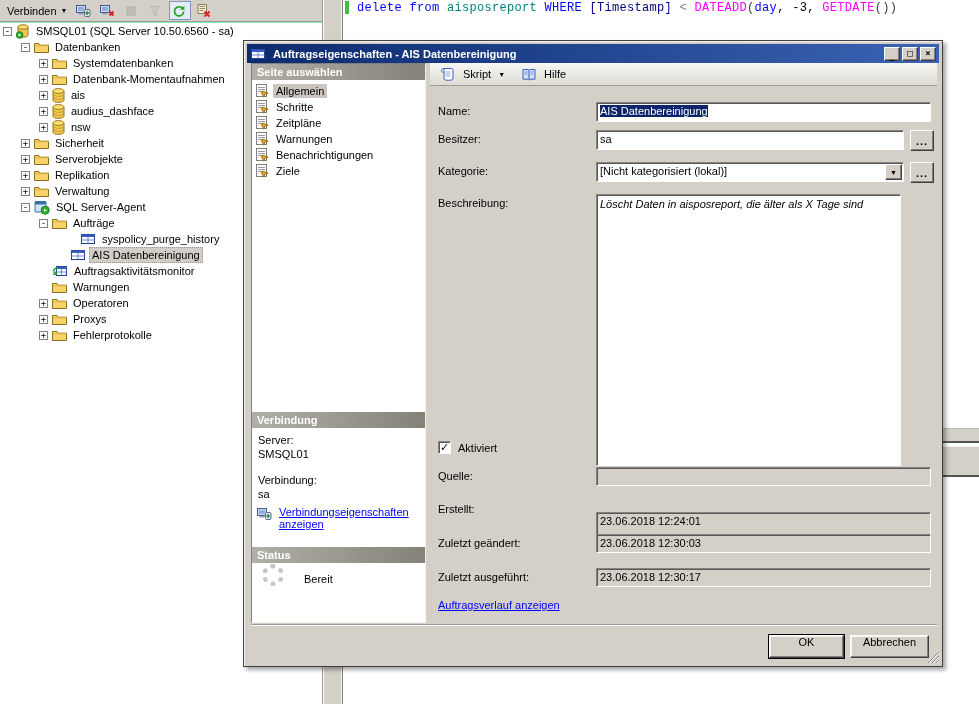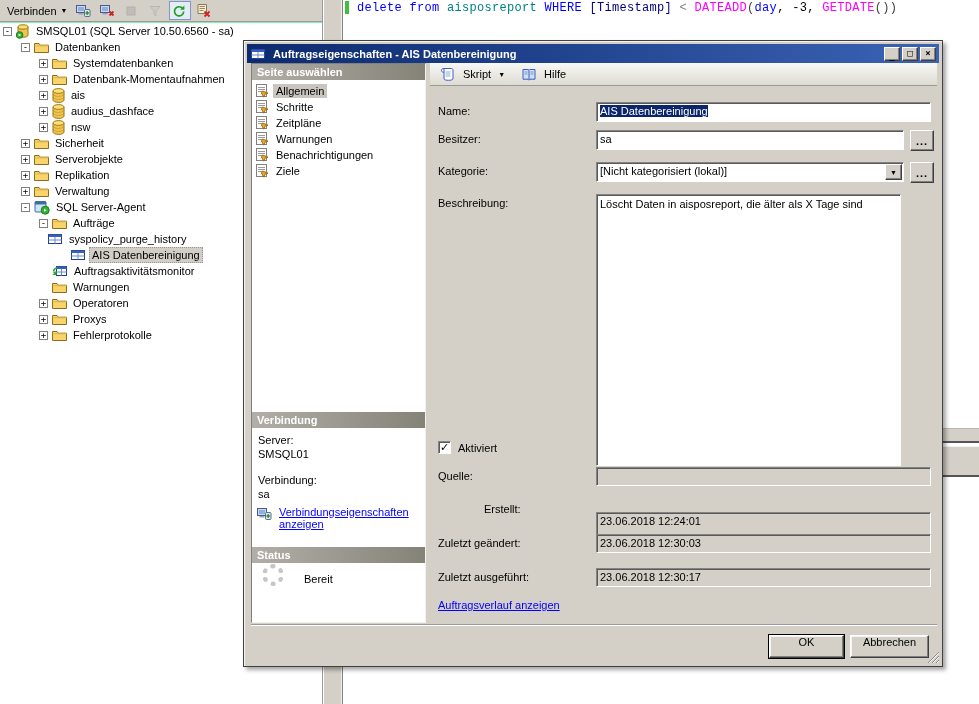--- a/index.html
+++ b/index.html
@@ -83,21 +83,21 @@
   .owner-input{left:352px;top:89px;width:308px;height:20px;}
   .cat-select{left:352px;top:121px;width:308px;height:20px;padding-right:12px;}
   .dd-arrow{position:absolute;right:1px;top:1px;width:17px;height:16px;background:var(--dialog_bg);
     border:1px solid;border-color:#fff #404040 #404040 #fff;box-shadow:inset -1px -1px 0 #808080;
     display:flex;align-items:center;justify-content:center;font-size:7px;color:#000;}
   .browse{position:absolute;width:24px;height:21px;background:var(--dialog_bg);
     border:1px solid;border-color:#fff #404040 #404040 #fff;box-shadow:inset -1px -1px 0 #808080;
     display:flex;align-items:center;justify-content:center;font-weight:bold;letter-spacing:1px;}
   .browse.b1{left:666px;top:89px;}
   .browse.b2{left:666px;top:121px;}
-  .desc-area{left:352px;top:153px;width:305px;height:272px;white-space:normal;line-height:14px;}
+  .desc-area{left:352px;top:153px;width:305px;height:272px;white-space:normal;line-height:14px;font-style:italic;}
   .checkbox{position:absolute;left:194px;top:400px;width:13px;height:13px;background:#fff;
     display:flex;align-items:center;justify-content:center;font-size:11px;font-weight:bold;line-height:11px;}
   .groove{position:absolute;left:7px;top:583px;width:686px;height:2px;
     border-top:1px solid #9a9a9a;border-bottom:1px solid #fff;}
   .btn{position:absolute;background:var(--dialog_bg);border:1px solid;border-color:#fff #404040 #404040 #fff;
     box-shadow:inset -1px -1px 0 #808080,inset 1px 1px 0 #f5f4f2;
     display:flex;align-items:flex-start;justify-content:center;}
   .btn.default{outline:1px solid #000;}
   .btn-ok{left:525px;top:594px;width:75px;height:23px;}
   .btn-cancel{left:606px;top:594px;width:79px;height:23px;}
@@ -300,21 +300,21 @@
         <div class="tree-row" style="padding-left: 39px;">
           <span class="expander">-</span>
           <span class="icn">
             <svg width="15" height="14">
               <path d="M.5 3.5h4.5l1.2 1.7h8.3v7.3H.5z" fill="#f9d46a" stroke="#8a6d1d"></path>
               <path d="M.5 5.8h14" stroke="#e7b33c"></path>
             </svg>
           </span>
           <span class="tree-label">Aufträge</span>
         </div>
-        <div class="tree-row" style="padding-left: 34px;">
+        <div class="tree-row" style="padding-left: 67px;">
           <span class="expander empty"></span>
           <span class="icn">
             <svg width="16" height="14">
               <rect x="1.5" y="2.5" width="13" height="9" fill="#fff" stroke="#1c3f94"></rect>
               <rect x="1.5" y="2.5" width="13" height="2.5" fill="#3a5fc0"></rect>
               <path d="M8 5v6.5M1.5 8h13" stroke="#6a8ad0"></path>
             </svg>
           </span>
           <span class="tree-label">syspolicy_purge_history</span>
         </div>
@@ -550,21 +550,21 @@
 
     <span class="flabel" style="left:194px;top:156px;">Beschreibung:</span>
     <div class="field sunken desc-area"><span>Löscht Daten in aisposreport, die älter als X Tage sind</span></div>
 
     <div class="checkbox sunken" id="enabled-checkbox">✓</div>
     <span class="flabel" style="left:214px;top:401px;">Aktiviert</span>
 
     <span class="flabel" style="left:194px;top:429px;">Quelle:</span>
     <div class="field sunken gray" style="left:352px;top:426px;width:335px;height:19px;"><span></span></div>
 
-    <span class="flabel" style="left:194px;top:462px;margin-left:46px;">Erstellt:</span>
+    <span class="flabel" style="left:194px;top:462px;">Erstellt:</span>
     <div class="field sunken gray" style="left:352px;top:471px;width:335px;height:35px;"><span>23.06.2018 12:24:01</span></div>
 
     <span class="flabel" style="left:194px;top:496px;">Zuletzt geändert:</span>
     <div class="field sunken gray" style="left:352px;top:493px;width:335px;height:19px;"><span>23.06.2018 12:30:03</span></div>
 
     <span class="flabel" style="left:194px;top:530px;">Zuletzt ausgeführt:</span>
     <div class="field sunken gray" style="left:352px;top:527px;width:335px;height:19px;"><span>23.06.2018 12:30:17</span></div>
 
     <span class="flabel link" style="left:194px;top:558px;">Auftragsverlauf anzeigen</span>
 

